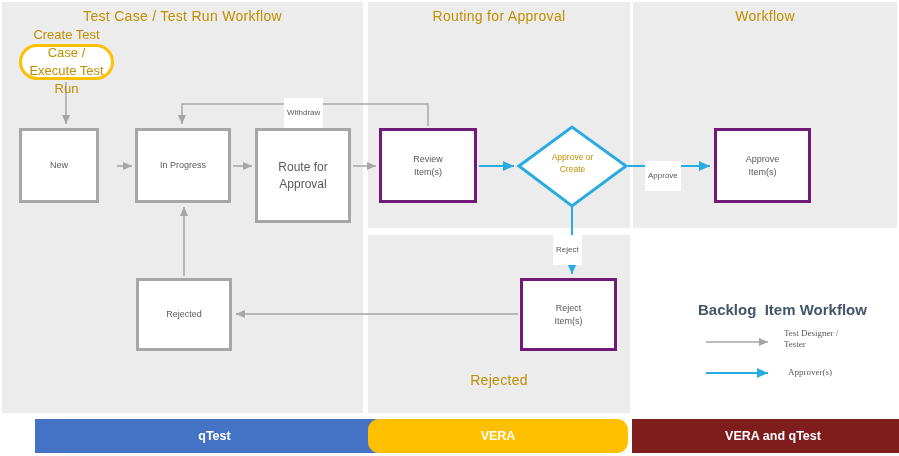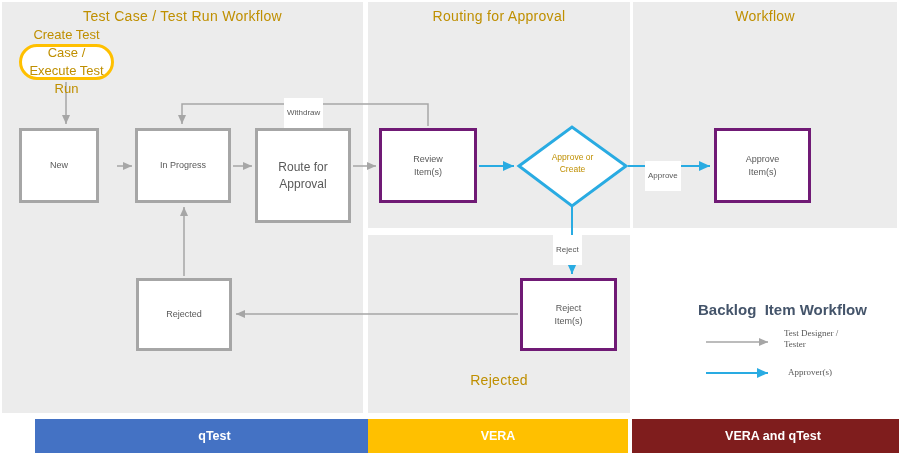--- a/index.html
+++ b/index.html
@@ -73,21 +73,21 @@
   }
   .legend-item-1{left:784px; top:328px;}
   .legend-item-2{left:788px; top:367px;}
 
   .footer{
     position:absolute; top:419px; height:34px;
     display:flex; align-items:center; justify-content:center;
     color:#ffffff; font-weight:bold; font-size:12.5px;
   }
   .footer-qtest{left:3px; width:359px; background:#4472c4;margin-left:32px;}
-  .footer-vera{left:368px; width:260px; background:#ffc000;}
+  .footer-vera{left:368px; width:260px; background:#ffc000;border-radius:11px;}
   .footer-both{left:632px; width:282px; background:#7f1d1d;}
 
   svg.overlay{position:absolute; left:0; top:0; pointer-events:none;}
 </style>
 </head>
 <body>
 
 <div class="canvas">
 
   <div class="panel panel-left"></div>

